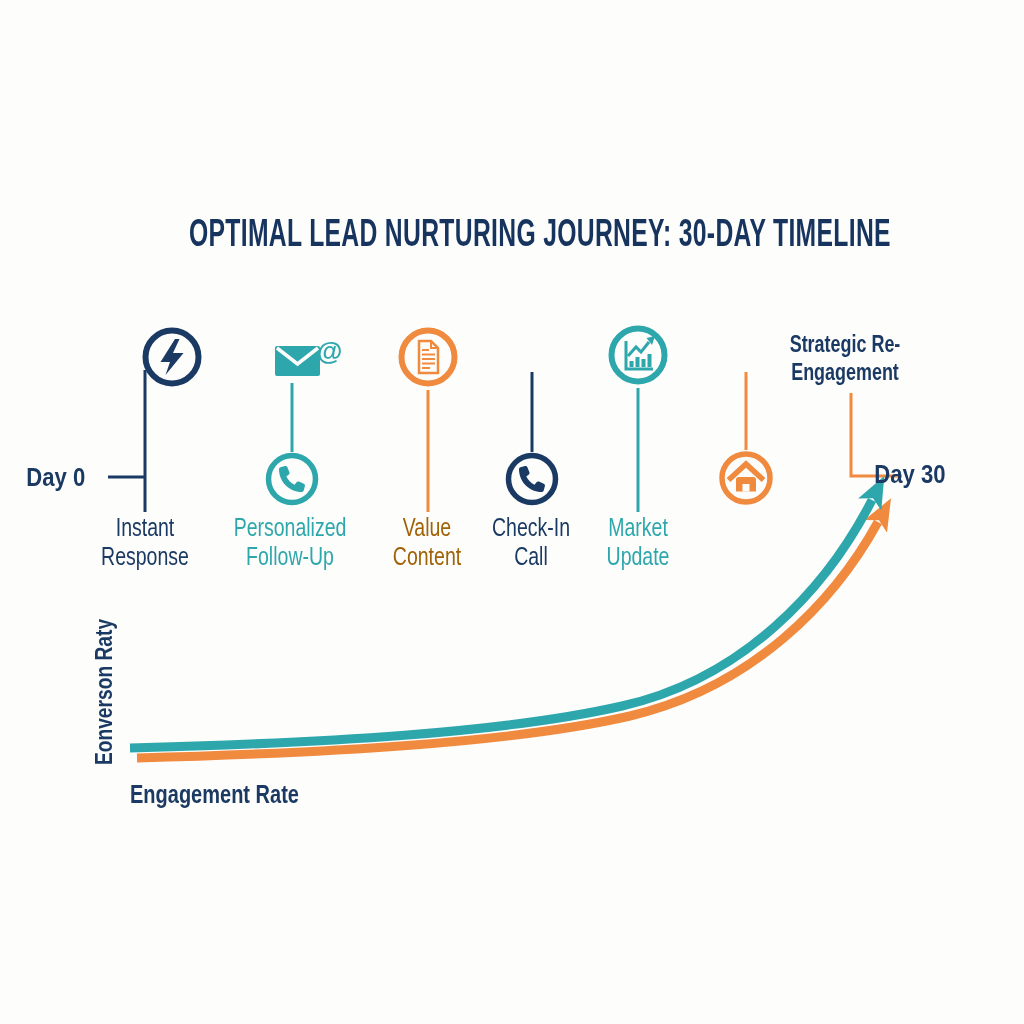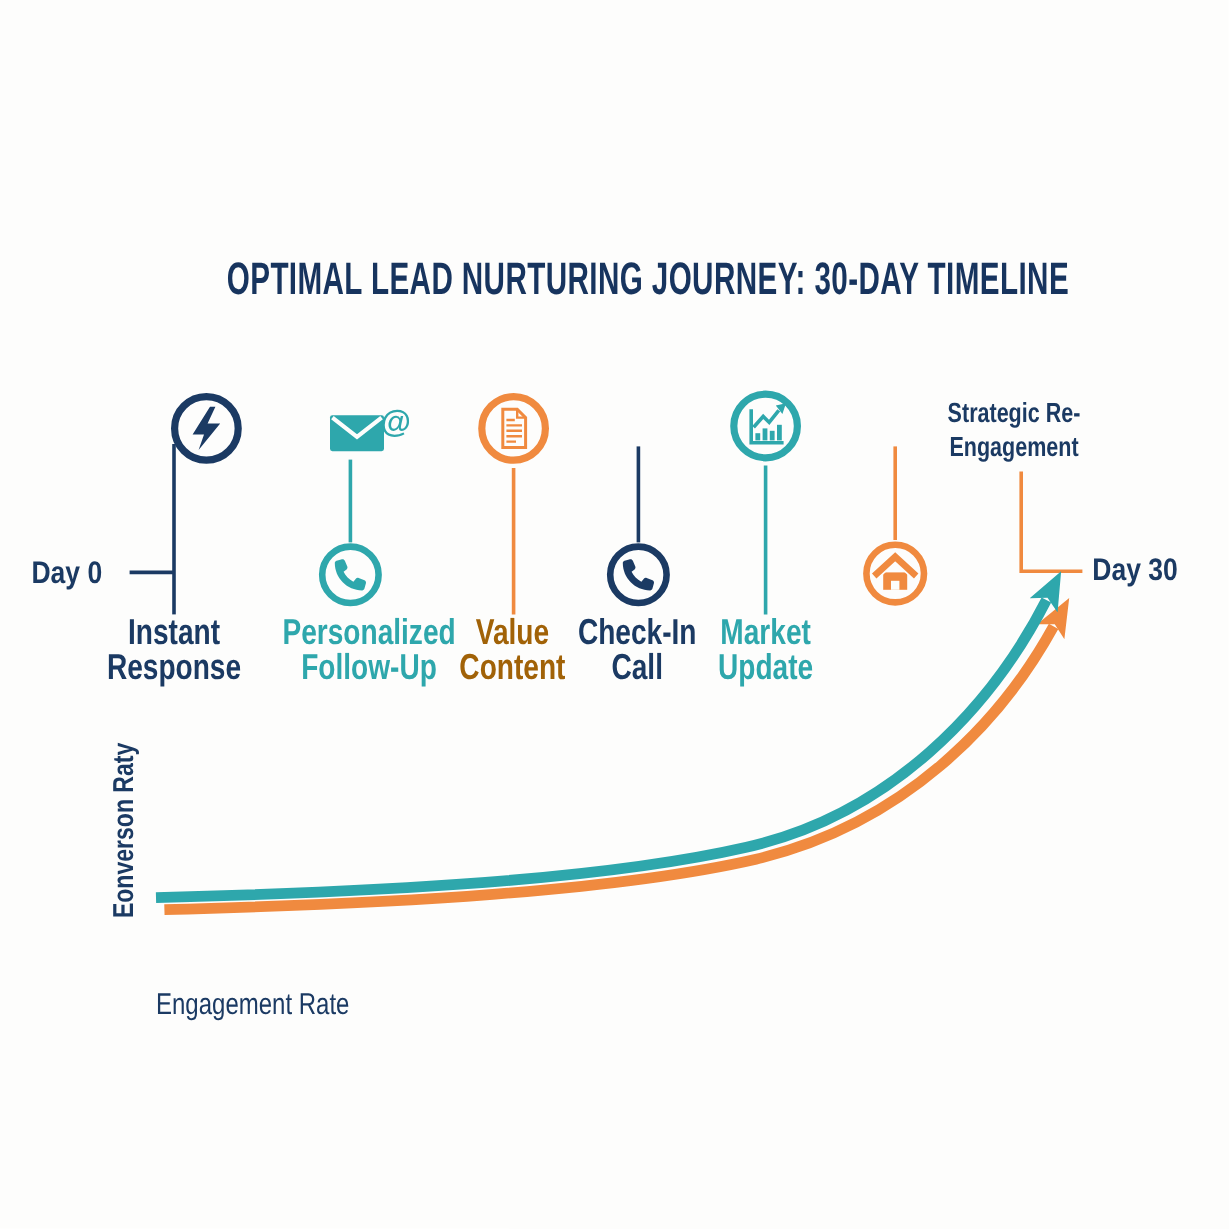--- a/index.html
+++ b/index.html
@@ -5,29 +5,29 @@
   html,body{margin:0;padding:0;background:#ffffff;}
   body{font-family:"Liberation Sans",sans-serif;}
   .canvas{position:relative;width:1024px;height:1024px;background:#fdfdfc;overflow:hidden;}
   .abs{position:absolute;}
   .navy{color:#1b3a63;}
   .teal{color:#2ea7ac;}
   .orange{color:#a16207;}
   .title-wrap{top:212px;left:0;width:1024px;text-align:right;}
   .title-inner{display:inline-block;transform:scaleX(0.65);transform-origin:50% 50%;
     font-size:38px;font-weight:bold;letter-spacing:0.5px;color:#17345e;white-space:nowrap;}
-  .mlabel{width:150px;text-align:center;font-size:30px;font-weight:bold;line-height:29px;top:513px;}
+  .mlabel{width:150px;text-align:center;font-size:25px;font-weight:normal;line-height:29px;top:513px;}
   .mlabel .cond{display:inline-block;transform:scaleX(0.78);transform-origin:50% 50%;}
   .toplabel{width:210px;text-align:center;font-size:23px;font-weight:bold;line-height:28px;}
   .toplabel .cond{display:inline-block;transform:scaleX(0.78);transform-origin:50% 50%;}
   .daylabel{font-size:26px;font-weight:bold;color:#1b3a63;white-space:nowrap;}
   .daylabel .cond{display:inline-block;transform:scaleX(0.85);transform-origin:50% 50%;}
   .axis-label{font-size:24px;font-weight:bold;color:#1b3a63;white-space:nowrap;
     transform:translate(-50%,-50%) rotate(-90deg) scaleX(0.8);}
-  .caption{font-size:25px;font-weight:normal;color:#1b3a63;white-space:nowrap;margin-top:43px;}
+  .caption{font-size:25px;font-weight:bold;color:#1b3a63;white-space:nowrap;}
   .caption .cond{display:inline-block;transform:scaleX(0.8);transform-origin:0 50%;}
   svg{display:block;}
   .overlay{position:absolute;top:0;left:0;}
 </style>
 </head>
 <body>
 
 <div class="canvas">
 
   <div class="abs title-wrap">
@@ -104,21 +104,21 @@
     <circle cx="29" cy="29" r="24" fill="#fdfdfc" stroke="#f08a3f" stroke-width="5.5"></circle>
     <rect x="19" y="28" width="20" height="14.5" fill="#f08a3f"></rect>
     <path d="M11,31 L29,14.5 L47,31" fill="none" stroke="#fdfdfc" stroke-width="9"></path>
     <path d="M11.5,31 L29,15 L46.5,31" fill="none" stroke="#f08a3f" stroke-width="5.5"></path>
     <rect x="25.5" y="35" width="7" height="7.5" fill="#fdfdfc"></rect>
   </svg>
 
   <div class="abs daylabel" style="left:20px;top:462px;width:72px;text-align:center;">
     <span class="cond">Day 0</span>
   </div>
-  <div class="abs daylabel" style="left:904px;top:459px;width:90px;text-align:left;">
+  <div class="abs daylabel" style="left:868px;top:459px;width:90px;text-align:left;">
     <span class="cond">Day 30</span>
   </div>
 
   <div class="abs mlabel navy" style="left:70px;">
     <span class="cond">Instant Response</span>
   </div>
   <div class="abs mlabel teal" style="left:215px;">
     <span class="cond">Personalized Follow-Up</span>
   </div>
   <div class="abs mlabel orange" style="left:352px;">

